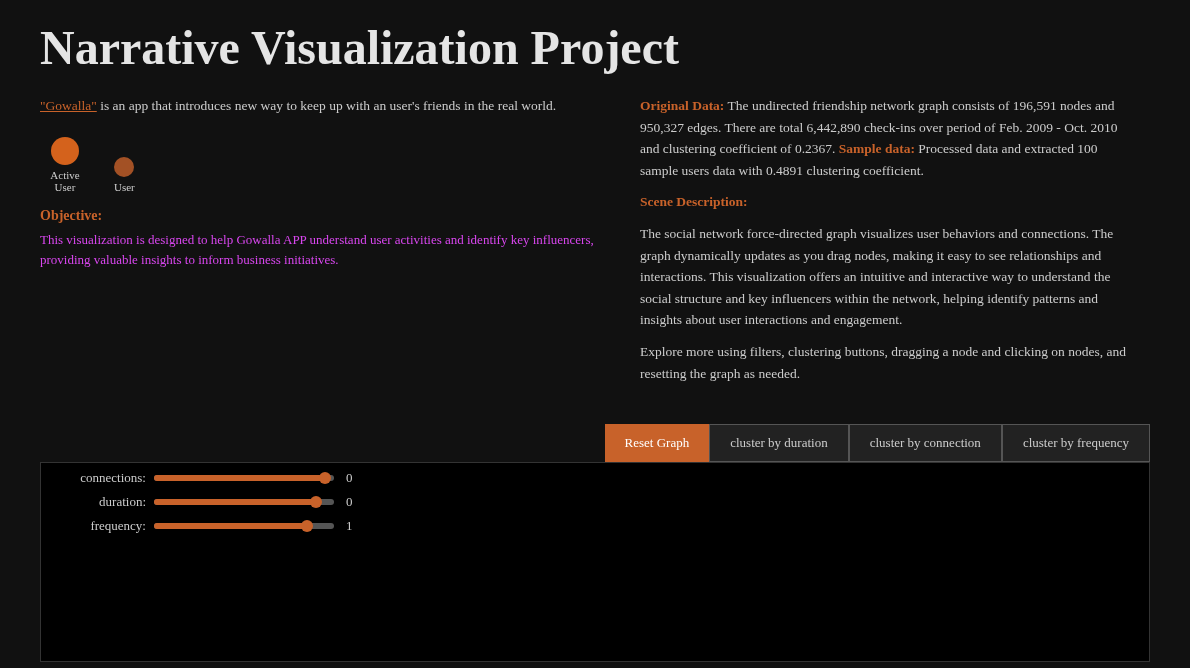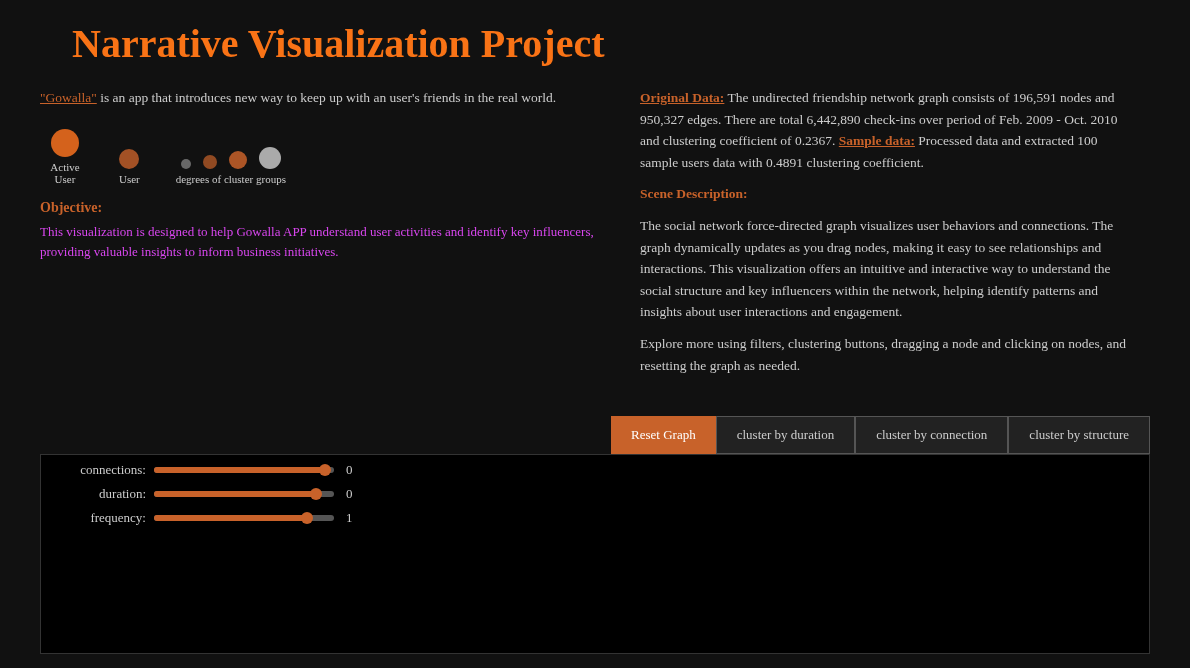--- a/index.html
+++ b/index.html
@@ -8,25 +8,24 @@
       color: #e0e0e0;
       font-family: Georgia, 'Times New Roman', serif;
       width: 1190px;
       min-height: 668px;
       overflow: hidden;
     }
     .page-wrapper {
       padding: 20px 40px;
     }
     .main-title {
-      font-size: 40px;
+      font-size: 48px;
       font-weight: bold;
-      color: #f97316;
+      color: #e5e5e5;
       margin-bottom: 20px;
-      margin-left: 32px;
     }
     .content-top {
       display: flex;
       gap: 40px;
       margin-bottom: 30px;
     }
     .left-panel {
       flex: 1;
       max-width: 560px;
     }
@@ -121,21 +120,20 @@
       font-weight: bold;
       font-size: 13.5px;
     }
     .right-panel p {
       color: #ccc;
       margin-bottom: 10px;
     }
     .right-panel .highlight-link {
       color: #c8622a;
       font-weight: bold;
-      text-decoration: underline;
     }
     .bottom-section {
       display: flex;
       flex-direction: column;
       margin-top: 10px;
     }
     .cluster-buttons {
       display: flex;
       justify-content: flex-end;
       gap: 0;
@@ -208,21 +206,21 @@
       border-radius: 50%;
     }
     .filter-value {
       font-size: 13px;
       color: #ccc;
       margin-left: 4px;
     }
     .legend-row {
       display: flex;
       align-items: flex-end;
-      gap: 25px;
+      gap: 12px;
       margin: 10px 0 15px 0;
     }
     .legend-group {
       display: flex;
       flex-direction: column;
       align-items: center;
     }
     .legend-dots-line {
       display: flex;
       align-items: center;
@@ -245,37 +243,28 @@
 
       <div class="legend-row" data-interactable="false">
 
         <div class="legend-group" data-interactable="false">
           <div class="legend-dots-line">
             <span class="dot dot-active" data-interactable="false"></span>
           </div>
           <div class="legend-label" style="width:50px;" data-interactable="false">Active User</div>
         </div>
 
-        <div class="legend-group" data-interactable="false" style="margin-left:4px;">
+        <div class="legend-group" data-interactable="false" style="margin-left:12px;">
           <div class="legend-dots-line">
             <span class="dot dot-user" data-interactable="false"></span>
           </div>
           <div class="legend-label" data-interactable="false">User</div>
         </div>
 
 
-        <div class="legend-group" data-interactable="false" style="margin-left:10px;">
-          <div class="legend-dots-line" style="align-items:flex-end;">
-            <span class="dot dot-degree-1" data-interactable="false"></span>
-            <span class="dot dot-degree-2" data-interactable="false"></span>
-            <span class="dot dot-degree-3" data-interactable="false"></span>
-            <span class="dot dot-degree-4" data-interactable="false"></span>
-          </div>
-          <div class="legend-label" data-interactable="false">degrees of cluster groups</div>
-        </div>
       </div>
 
       <div class="objective-section" data-interactable="false">
         <div class="objective-title" data-interactable="false">Objective:</div>
         <p class="objective-text" data-interactable="false">This visualization is designed to help Gowalla APP understand user activities and identify key influencers, providing valuable insights to inform business initiatives.</p>
       </div>
     </div>
 
     <div class="right-panel" data-interactable="false">
       <p data-interactable="false">
@@ -293,21 +282,21 @@
 
       <p data-interactable="false">Explore more using filters, clustering buttons, dragging a node and clicking on nodes, and resetting the graph as needed.</p>
     </div>
   </div>
 
   <div class="bottom-section" data-interactable="false">
     <div class="cluster-buttons" data-interactable="false">
       <button class="btn btn-reset" data-interactable="true">Reset Graph</button>
       <button class="btn" data-interactable="true">cluster by duration</button>
       <button class="btn" data-interactable="true">cluster by connection</button>
-      <button class="btn" data-interactable="true">cluster by structure</button>
+      <button class="btn" data-interactable="true">cluster by frequency</button>
     </div>
 
     <div class="graph-area" data-interactable="true">
       <div class="filter-row" data-interactable="false">
 
         <div class="filter-item" data-interactable="false">
           <span class="filter-label" data-interactable="false">connections:</span>
           <div class="filter-slider-track" data-interactable="true">
             <div class="filter-slider-fill" style="width: 95%;" data-interactable="false"></div>
             <div class="filter-slider-thumb" style="left: calc(95% - 6px);" data-interactable="true"></div>

